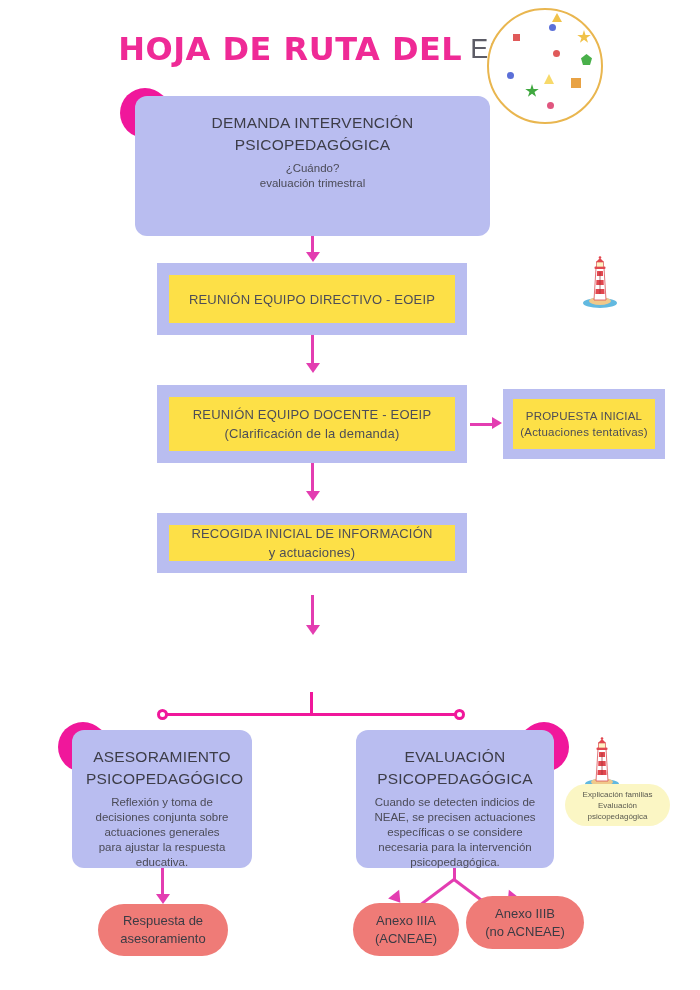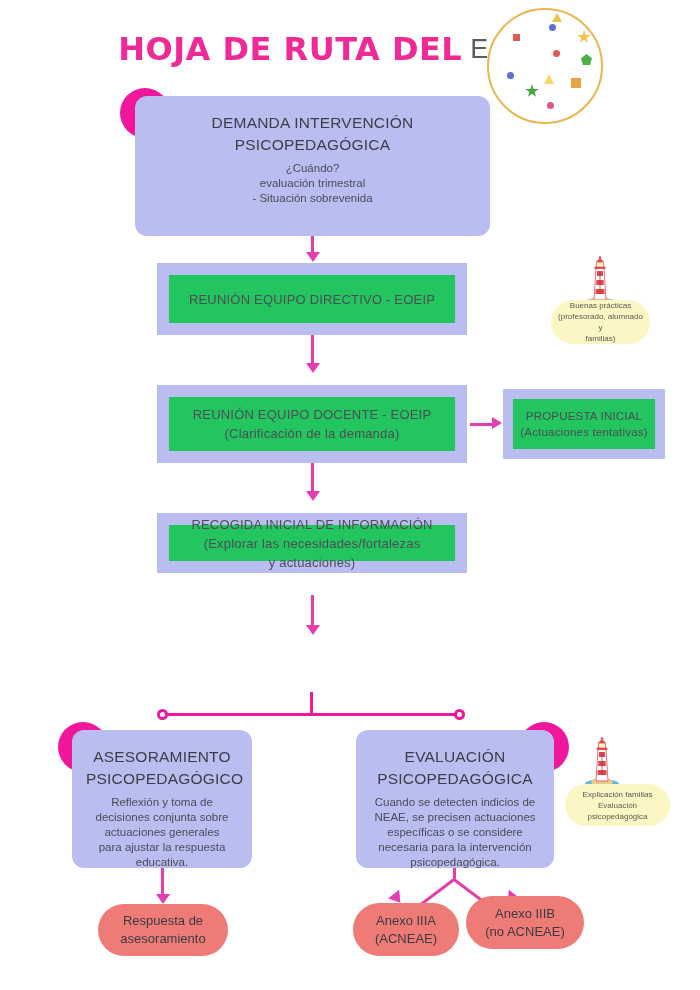--- a/index.html
+++ b/index.html
@@ -75,21 +75,21 @@
   }
 
   
   .step{
     position:absolute;
     background:#b9bdf0;
     box-sizing:border-box;
     padding:12px;
   }
   .step .inner{
-    background:#22c55e;
+    background:#fde047;
     width:100%;height:100%;
     box-sizing:border-box;
     display:flex;flex-direction:column;
     align-items:center;justify-content:center;
     text-align:center;
     font-size:13px;line-height:19px;
     color:#4d4d57;
     letter-spacing:.2px;
   }
 
@@ -167,21 +167,20 @@
     <span class="dot star" style="left:36px;top:74px;background:#3fa83f;"></span>
     <span class="dot ci" style="left:58px;top:92px;background:#e0567f;"></span>
   </div>
 
   <div class="blob" style="left:120px;top:88px;"></div>
   <div class="card" style="left:135px;top:96px;width:355px;height:140px;padding:16px 22px 14px;z-index:1;">
     <div class="card-title">DEMANDA INTERVENCIÓN</div>
     <div class="card-title">PSICOPEDAGÓGICA</div>
     <div class="card-body">¿Cuándo?</div>
     <div class="card-body" style="margin-top:0">evaluación trimestral</div>
-    <div class="card-body" style="margin-top:0">- Situación sobrevenida</div>
   </div>
 
   <div class="vline" style="left:311px;top:236px;height:18px;"></div>
   <div class="arrow-down" style="left:305.5px;top:252px;"></div>
 
   <div class="step" style="left:157px;top:263px;width:310px;height:72px;">
     <div class="inner">
       <div>REUNIÓN EQUIPO DIRECTIVO - EOEIP</div>
     </div>
   </div>
@@ -205,21 +204,20 @@
       <div>(Actuaciones tentativas)</div>
     </div>
   </div>
 
   <div class="vline" style="left:311px;top:463px;height:30px;"></div>
   <div class="arrow-down" style="left:305.5px;top:491px;"></div>
 
   <div class="step" style="left:157px;top:513px;width:310px;height:60px;">
     <div class="inner">
       <div>RECOGIDA INICIAL DE INFORMACIÓN</div>
-      <div>(Explorar las necesidades/fortalezas</div>
       <div>y actuaciones)</div>
     </div>
   </div>
 
   <div class="vline" style="left:311px;top:595px;height:32px;"></div>
   <div class="arrow-down" style="left:305.5px;top:625px;"></div>
 
 
   <div class="vline" style="left:310px;top:692px;height:23px;background:#f0179b;"></div>
   <div class="hline" style="left:163px;top:713px;width:296px;"></div>
@@ -284,27 +282,20 @@
     <path d="M13 44 L25 44 L23 12 L15 12 Z" fill="#ffffff" stroke="#d94f55" stroke-width="0.8"></path>
     <path d="M14.4 38 L23.6 38 L23.3 33 L14.7 33 Z" fill="#e2474f"></path>
     <path d="M15.2 29 L22.8 29 L22.6 24 L15.4 24 Z" fill="#e2474f"></path>
     <path d="M15.9 20 L22.1 20 L21.9 15 L16.1 15 Z" fill="#e2474f"></path>
     <rect x="13.5" y="10.5" width="11" height="2.6" rx="1" fill="#e2474f"></rect>
     <rect x="15.5" y="6" width="7" height="5" fill="#fff3c4" stroke="#d94f55" stroke-width="0.7"></rect>
     <path d="M15 6 L19 2 L23 6 Z" fill="#e2474f"></path>
     <circle cx="19" cy="1.5" r="1.3" fill="#e2474f"></circle>
     <rect x="18.3" y="16" width="1.4" height="22" fill="#9b3238" opacity="0.5"></rect>
   </svg>
-  <div class="note" style="left:551px;top:300px;width:99px;height:44px;">
-    <div>
-      <div>Buenas prácticas</div>
-      <div>(profesorado, alumnado y</div>
-      <div>familias)</div>
-    </div>
-  </div>
 
   <svg class="lh" style="left:583px;top:737px;" viewBox="0 0 38 52">
     <ellipse cx="19" cy="47" rx="17" ry="5" fill="#62b9e0"></ellipse>
     <ellipse cx="19" cy="45" rx="11" ry="4" fill="#f0c98a"></ellipse>
     <path d="M13 44 L25 44 L23 12 L15 12 Z" fill="#ffffff" stroke="#d94f55" stroke-width="0.8"></path>
     <path d="M14.4 38 L23.6 38 L23.3 33 L14.7 33 Z" fill="#e2474f"></path>
     <path d="M15.2 29 L22.8 29 L22.6 24 L15.4 24 Z" fill="#e2474f"></path>
     <path d="M15.9 20 L22.1 20 L21.9 15 L16.1 15 Z" fill="#e2474f"></path>
     <rect x="13.5" y="10.5" width="11" height="2.6" rx="1" fill="#e2474f"></rect>
     <rect x="15.5" y="6" width="7" height="5" fill="#fff3c4" stroke="#d94f55" stroke-width="0.7"></rect>

